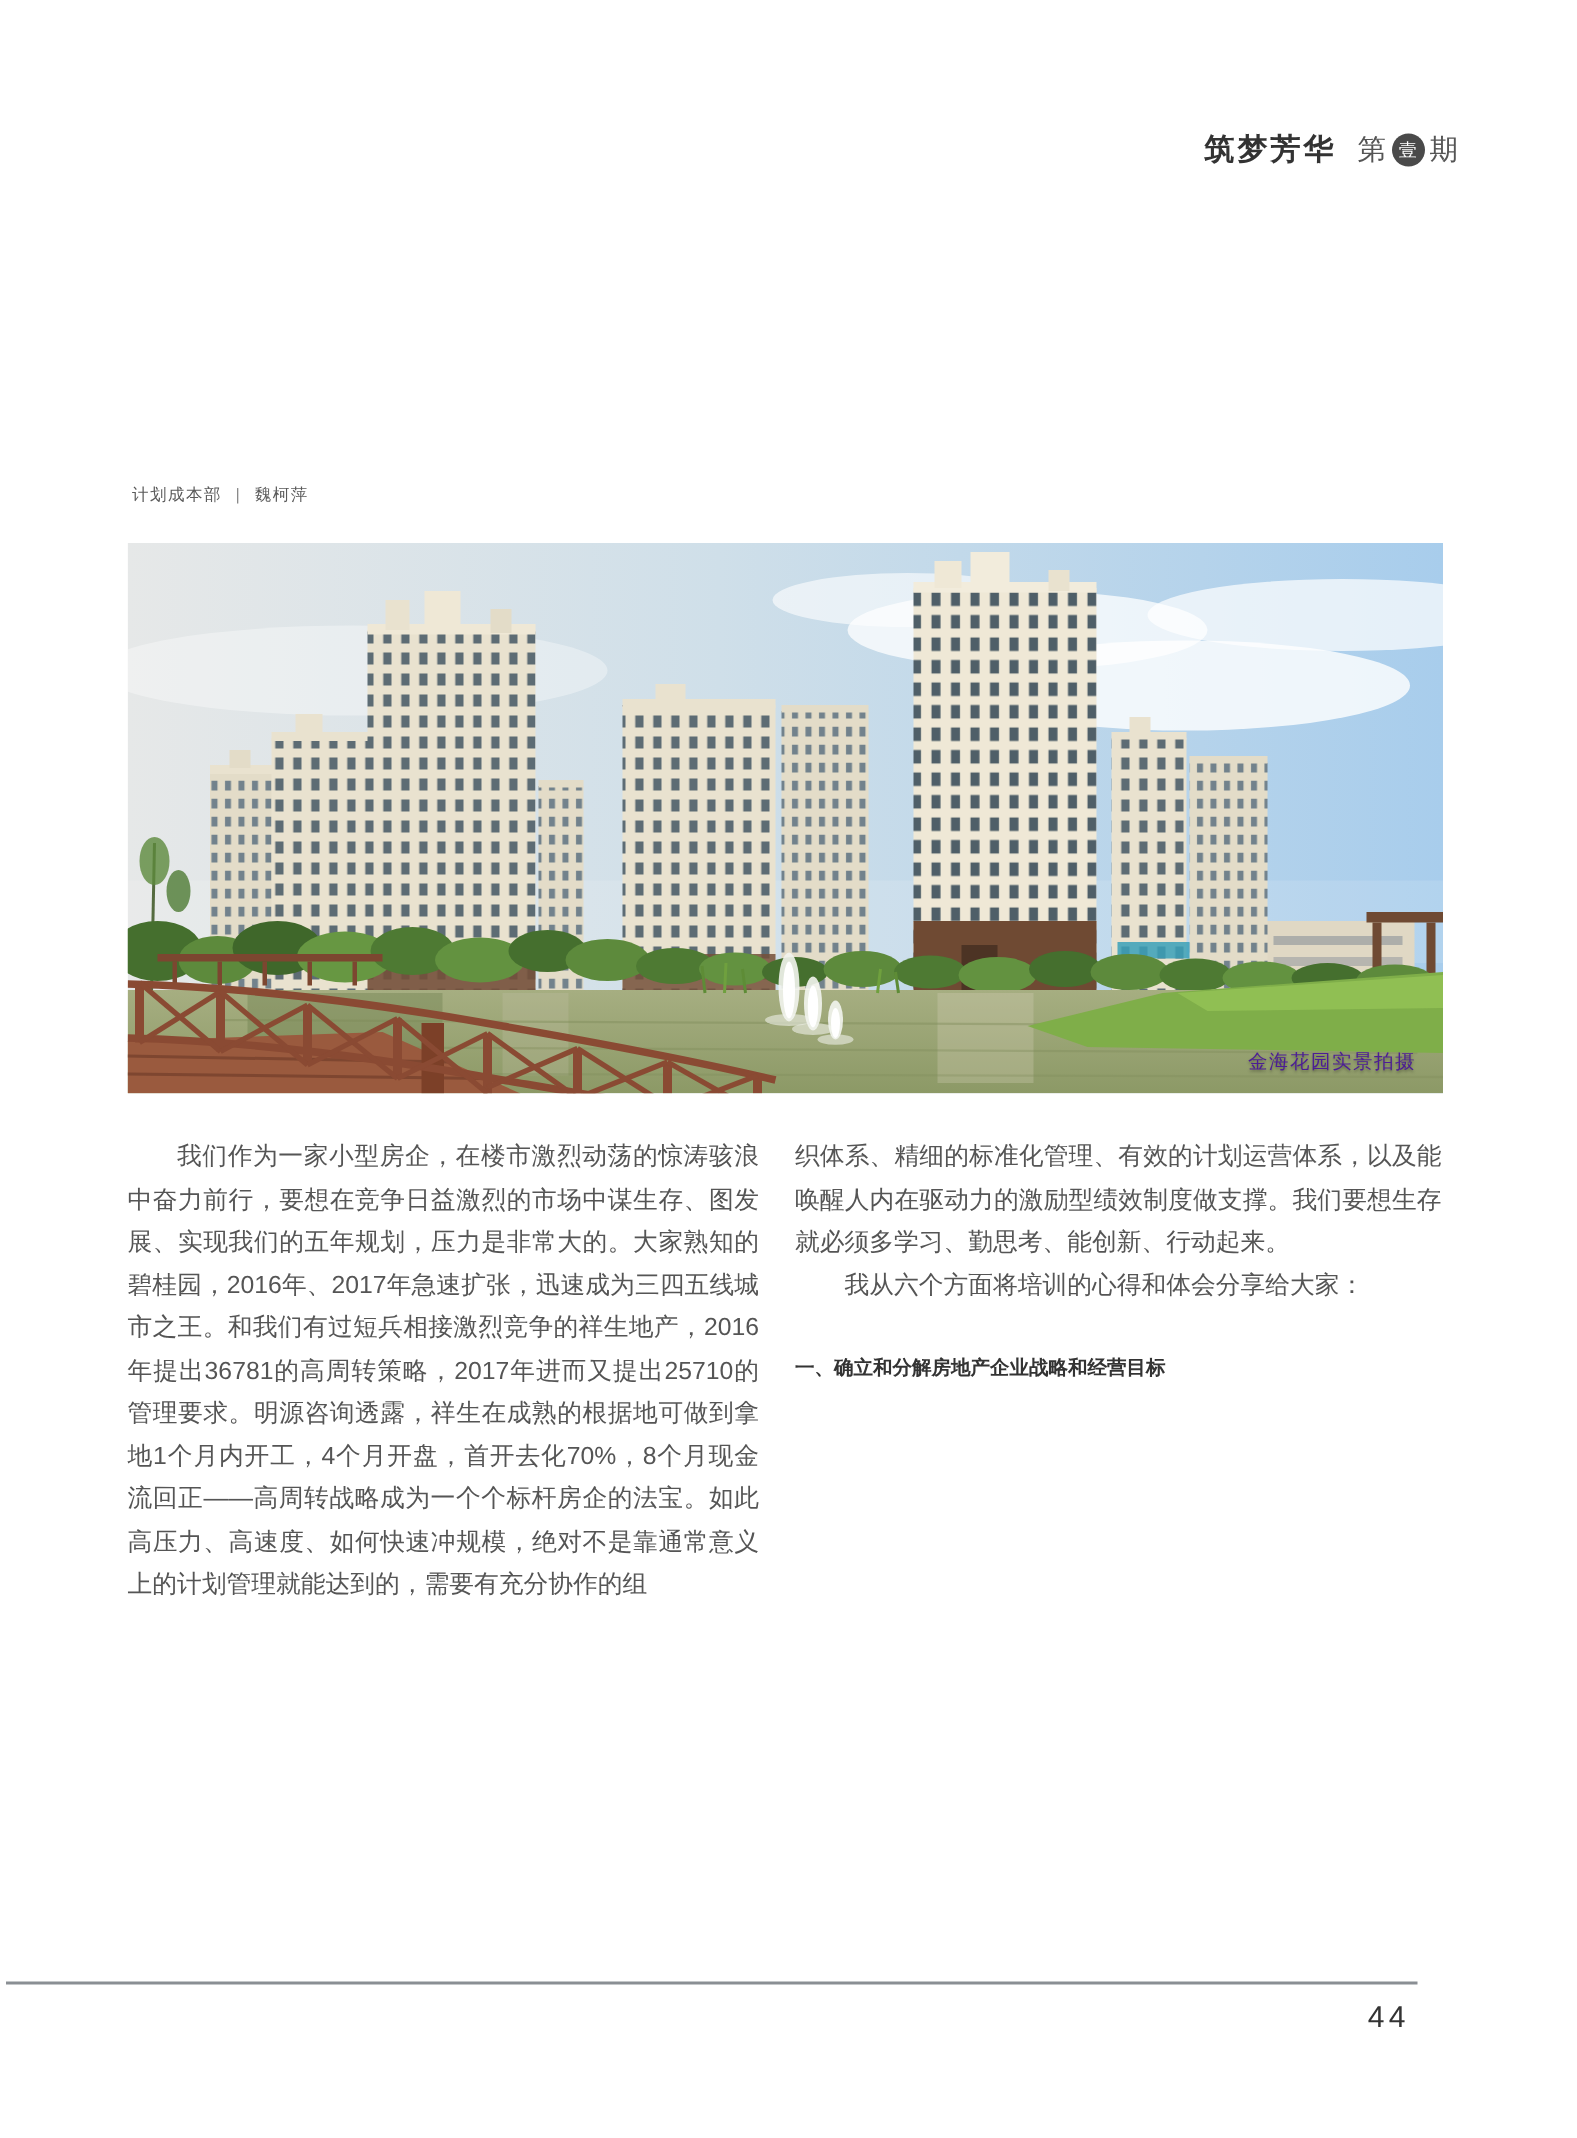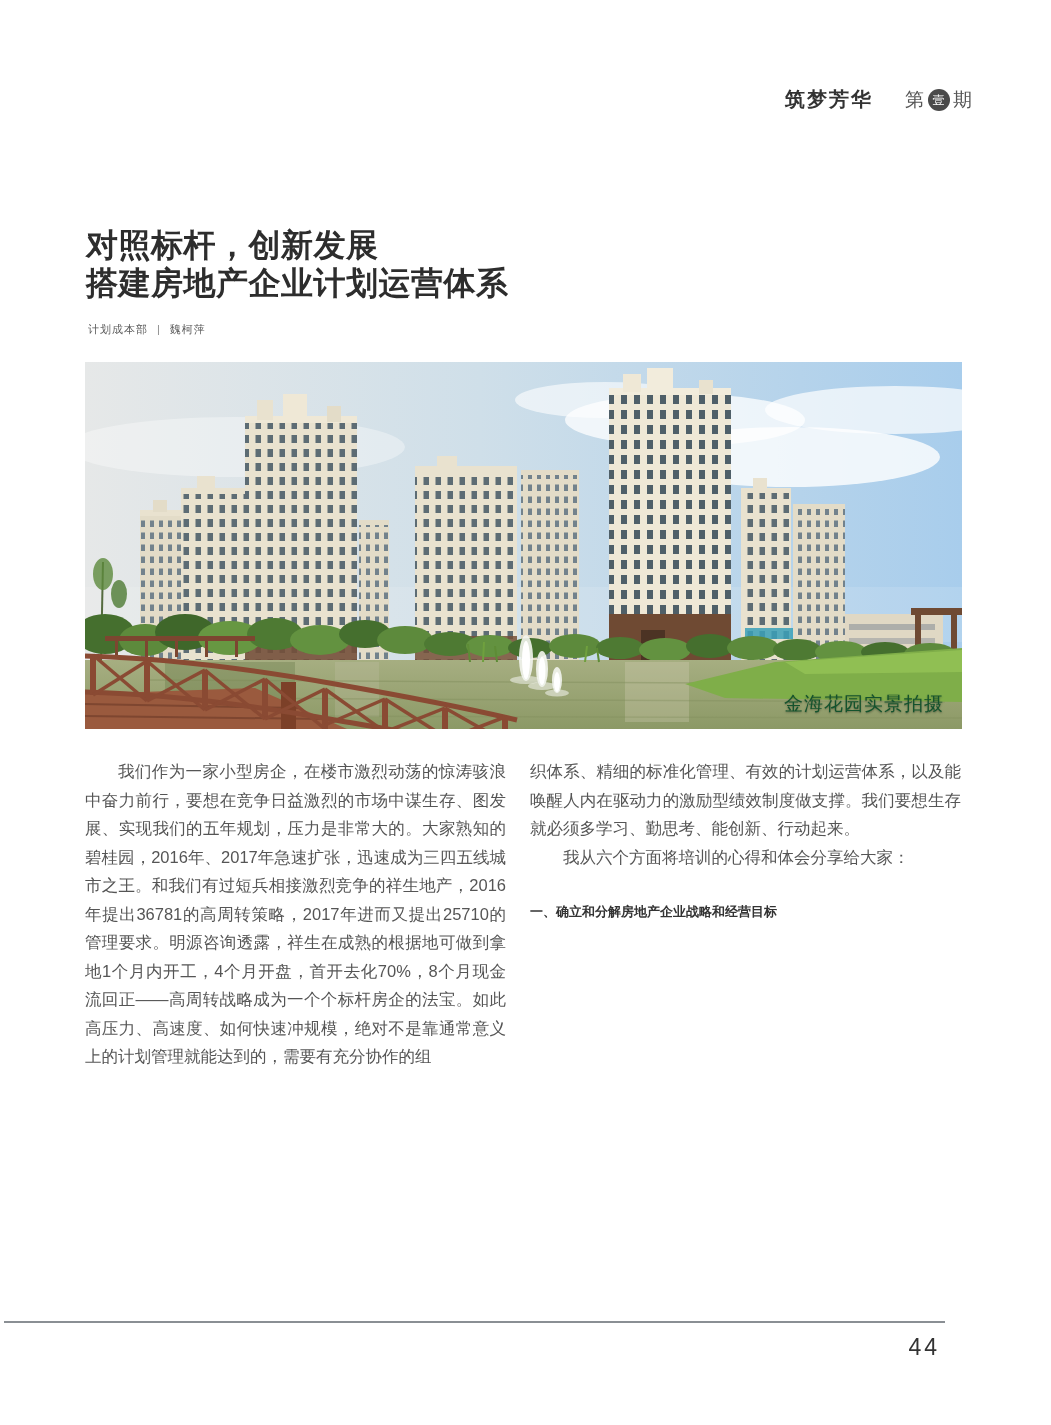--- a/index.html
+++ b/index.html
@@ -1,74 +1,70 @@
 <!DOCTYPE html>
 <html><head>
 <meta charset="utf-8">
 <style>
   html,body{margin:0;padding:0;background:#ffffff;}
   .page{position:relative;width:1051px;height:1425px;background:#ffffff;overflow:hidden;
         font-family:"Liberation Sans","DejaVu Sans",sans-serif;}
 
   
-  .header{position:absolute;top:86px;right:78px;display:flex;align-items:center;gap:32px;
+  .header{position:absolute;top:86px;right:78px;display:flex;align-items:center;gap:14px;
           color:#3a3a3a;}
   .mag-title{font-weight:bold;font-size:20px;letter-spacing:2px;color:#333;}
   .issue{display:inline-flex;align-items:center;gap:3px;font-size:19px;color:#555;letter-spacing:1px;}
   .seal{display:inline-flex;align-items:center;justify-content:center;width:22px;height:22px;
         border-radius:50%;background:#4a4a4a;color:#fff;font-size:12px;line-height:1;}
 
   
   .title{position:absolute;left:86px;top:226px;margin:0;
          font-family:"Liberation Serif","DejaVu Serif",serif;
          font-weight:700;font-size:32px;line-height:38px;color:#2d2d2d;letter-spacing:0.5px;}
   .title .tl{display:block;}
   .byline{position:absolute;left:88px;top:322px;font-size:11px;color:#5a5a5a;letter-spacing:1px;}
   .byline .sep{margin:0 9px;color:#8a8a8a;}
 
   
   .photo{position:absolute;left:85px;top:362px;width:877px;height:367px;margin:0;overflow:hidden;}
   .photo svg{display:block;width:877px;height:367px;}
-  .caption{position:absolute;right:18px;bottom:12px;color:#14532d;font-size:19px;letter-spacing:1px;
+  .caption{position:absolute;right:18px;bottom:12px;color:#4c1d95;font-size:13px;letter-spacing:1px;
            text-shadow:0 1px 2px rgba(0,0,0,0.35);}
 
   
   .col{position:absolute;top:757px;font-size:16.5px;line-height:28.5px;color:#555555;
        text-align:justify;}
   .col p{margin:0;}
   .col p.indent{text-indent:2em;}
   .col-left{left:85px;width:421px;}
   .col-right{left:530px;width:431px;}
   .sec{margin:27px 0 7px 0;font-size:13px;line-height:28px;font-weight:bold;color:#333333;
        font-family:"Liberation Sans","DejaVu Sans",sans-serif;}
 
   
   .footrule{position:absolute;left:4px;top:1321px;width:941px;height:2px;background:#8a8f94;}
-  .pageno{position:absolute;top:1334px;right:111px;font-size:23px;letter-spacing:3px;color:#333;}
+  .pageno{position:absolute;top:1334px;right:111px;font-size:20px;letter-spacing:3px;color:#333;}
 </style>
 </head>
 <body>
 
 <div class="page">
 
   <div class="header">
     <span class="mag-title">筑梦芳华</span>
     <span class="issue">
       <span>第</span>
       <span class="seal">
         <span>壹</span>
       </span>
       <span>期</span>
     </span>
   </div>
 
-  <h1 class="title">
-    <span class="tl">对照标杆，创新发展</span>
-    <span class="tl">搭建房地产企业计划运营体系</span>
-  </h1>
 
   <div class="byline">
     <span>计划成本部</span><span class="sep">|</span><span>魏柯萍</span>
   </div>
 
   <figure class="photo">
     <svg viewBox="0 0 877 367" preserveAspectRatio="none">
       <defs>
         <linearGradient id="sky" x1="0" y1="0" x2="1" y2="0">
           <stop offset="0" stop-color="#e6e8e8"></stop>

